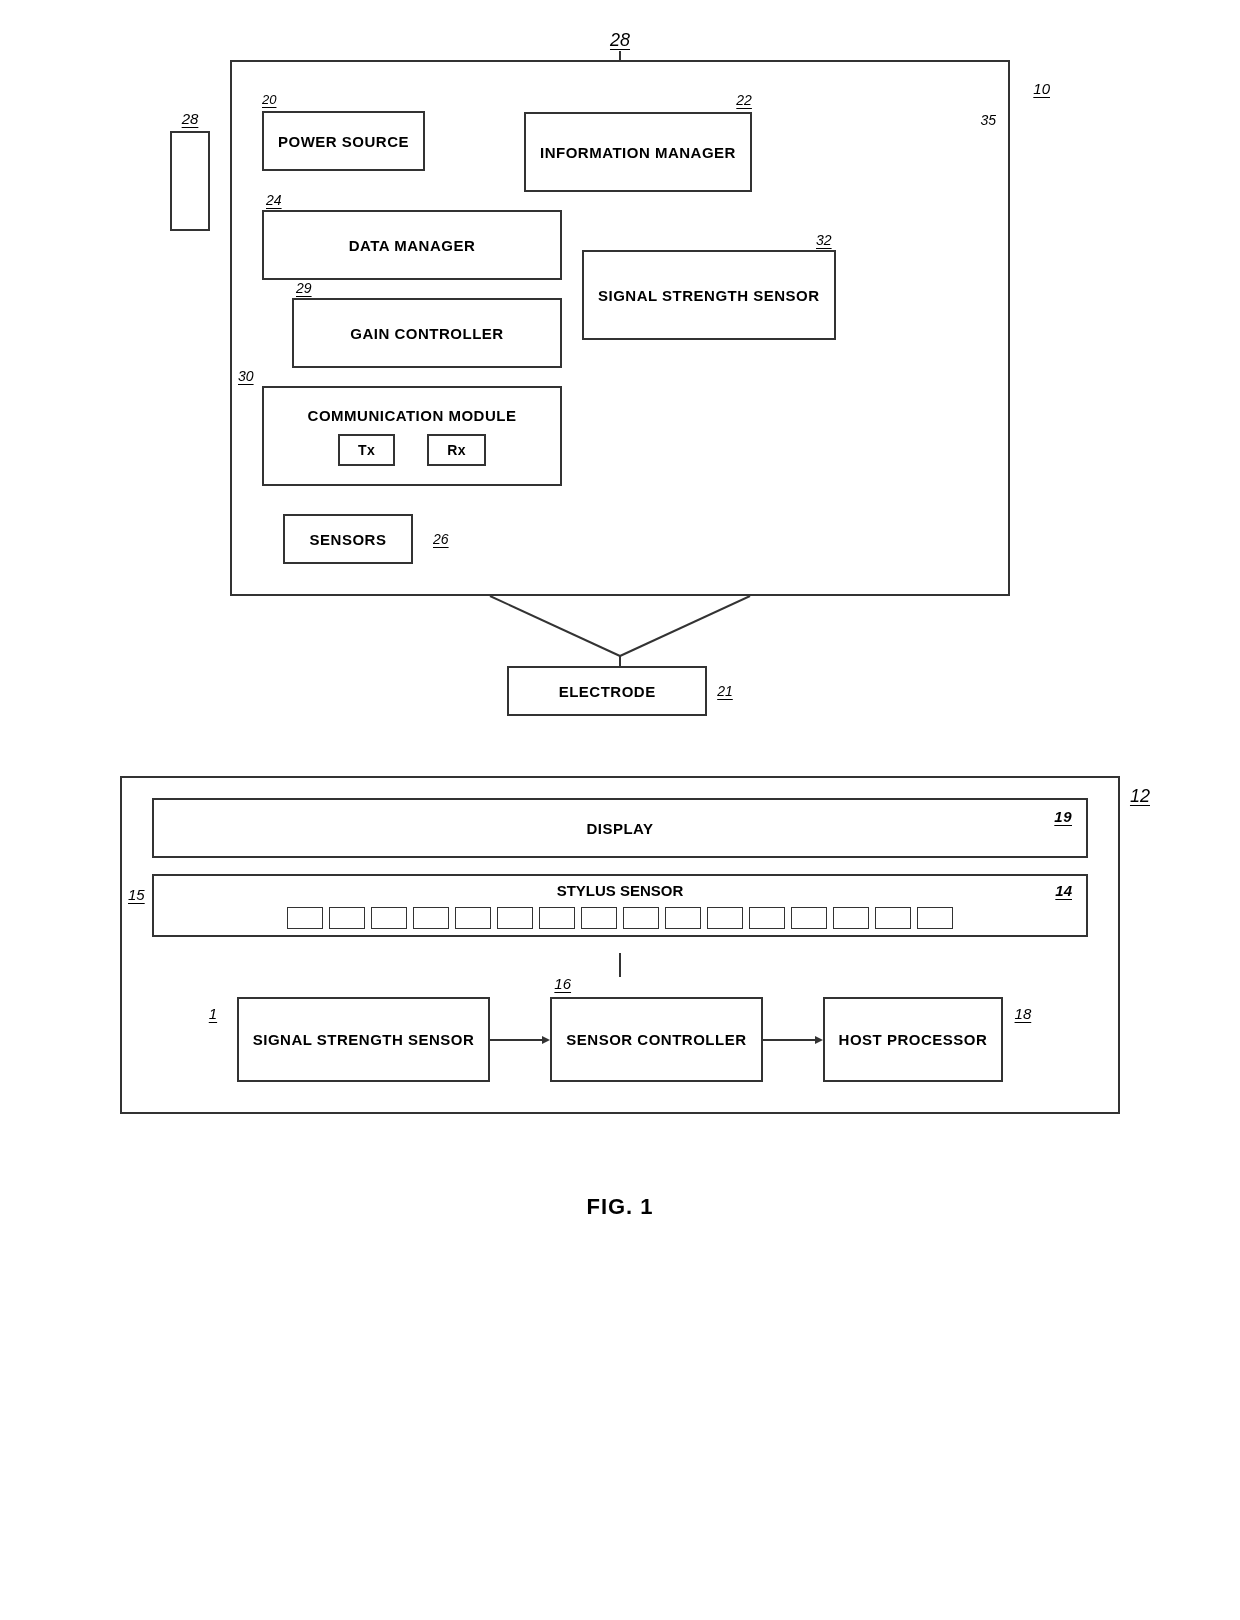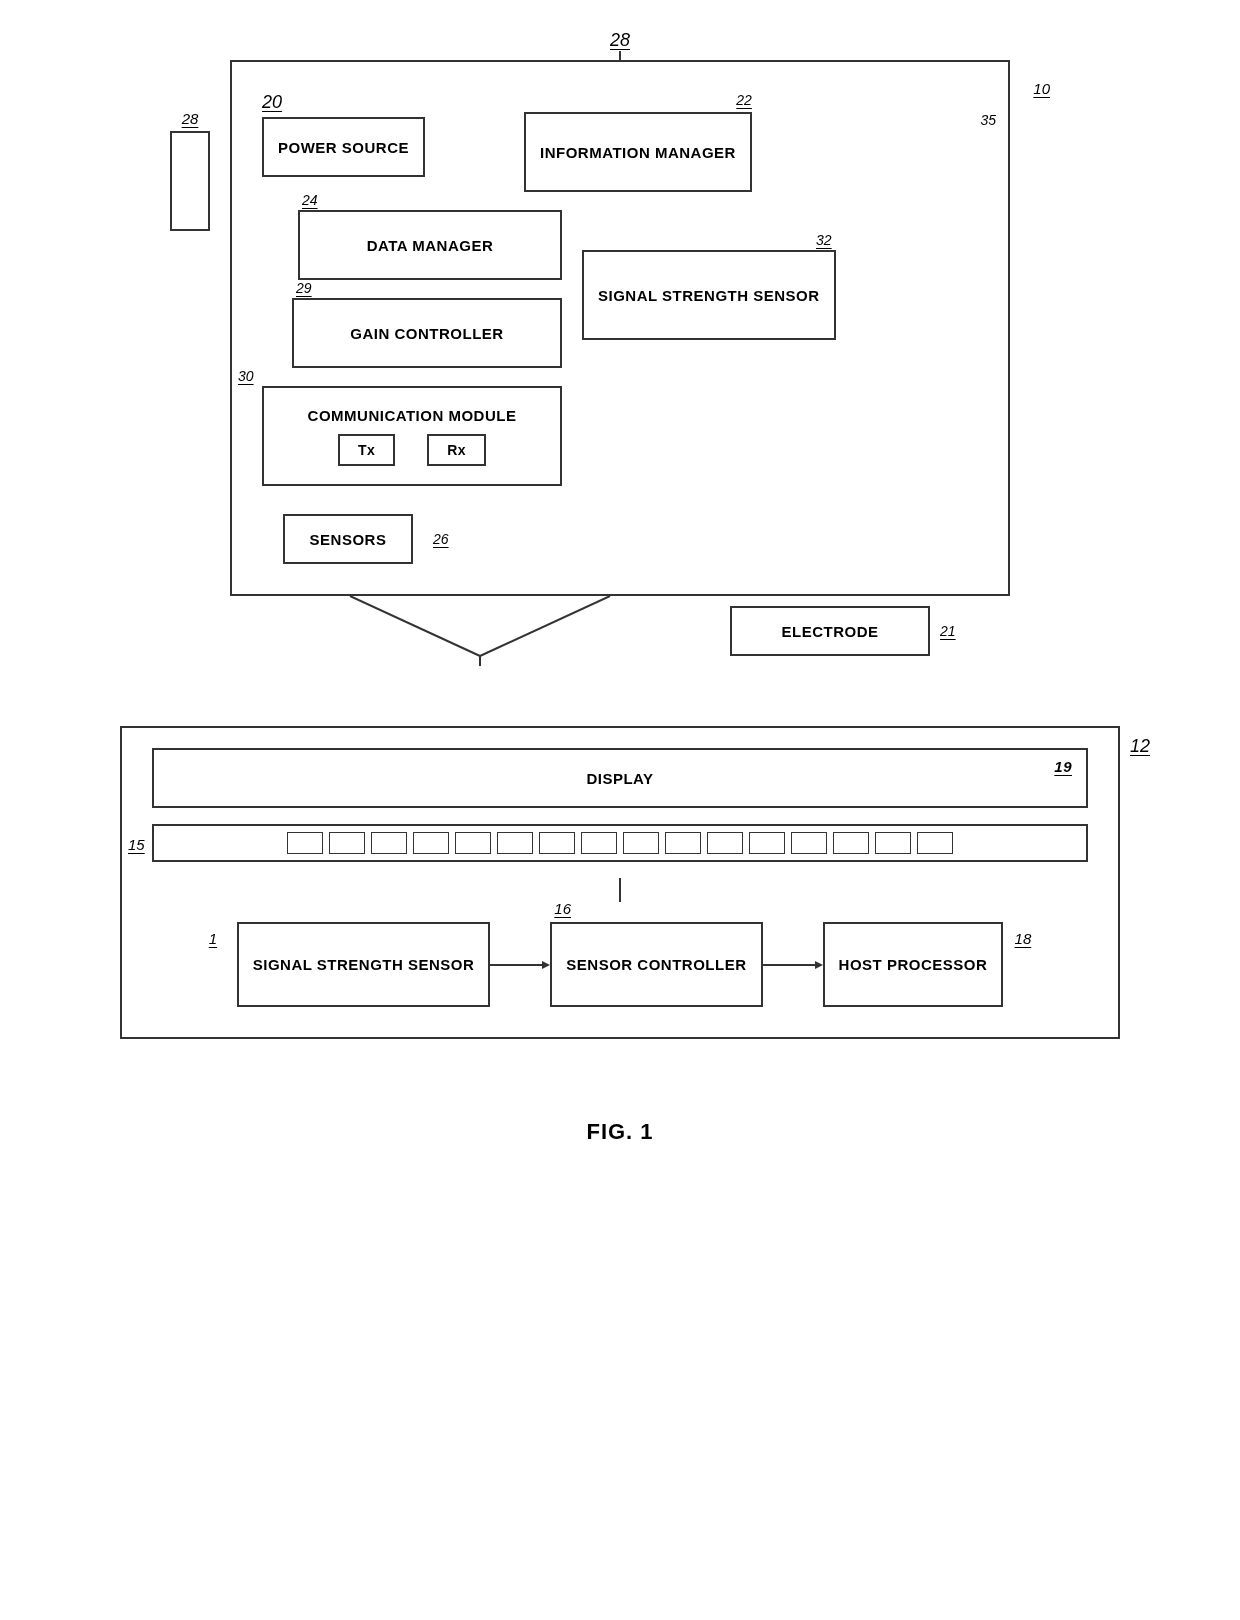--- a/index.html
+++ b/index.html
@@ -210,21 +210,21 @@
       flex-direction: row;
       align-items: center;
       gap: 20px;
       margin-top: 10px;
       padding-left: 21px;
     }
 
     
     .electrode-area {
       display: flex;
-      flex-direction: row;
+      flex-direction: column;
       align-items: center;
       margin-top: 0;
       position: relative;
     }
 
     .electrode-box-wrapper {
       display: flex;
       align-items: center;
       gap: 10px;
     }
@@ -369,37 +369,37 @@
     <span class="ref-10 num-ref">10</span>
 
     <div class="outer-box">
 
       <span style="position:absolute; right:12px; top:50px; font-style:italic; font-size:14px;">35</span>
 
       <div class="inner-layout">
 
         <div class="top-row">
           <div style="position:relative; display:flex; flex-direction:column; gap:4px;">
-            <span class="num-ref" style="font-size:18px;">20</span>
+            <span class="num-ref" style="font-size:13px;">20</span>
             <div class="block block-power">
               <span>POWER SOURCE</span>
             </div>
           </div>
           <div style="margin-left:60px; position:relative; display:flex; flex-direction:column; gap:4px;padding-left:19px;">
             <span class="num-ref" style="font-size:14px; margin-left:auto;">22</span>
             <div class="block block-info-manager">
               <span>INFORMATION MANAGER</span>
             </div>
           </div>
         </div>
 
         <div class="middle-section">
           <div class="left-column">
 
-            <div style="position:relative;margin-left:36px;">
+            <div style="position:relative;">
               <span class="num-ref" style="position:absolute; top:-18px; left:4px; font-size:14px;">24</span>
               <div class="block block-data-manager">
                 <span>DATA MANAGER</span>
               </div>
             </div>
 
             <div style="position:relative; margin-left:30px;">
               <span class="num-ref" style="position:absolute; top:-18px; left:4px; font-size:14px;">29</span>
               <div class="block block-gain">
                 <span>GAIN CONTROLLER</span>
@@ -472,20 +472,24 @@
       <div style="position:relative; margin-bottom:14px;">
         <div class="block block-display">
           <span>DISPLAY</span>
           <span class="num-ref" style="position:absolute; right:14px; top:8px; font-size:15px;text-align:center;">19</span>
         </div>
       </div>
 
       <div style="position:relative; margin-bottom:16px;">
         <span class="num-ref" style="position:absolute; left:-24px; top:12px; font-size:15px;">15</span>
         <div class="stylus-sensor-outer">
+          <div class="stylus-label-row">
+            <span style="font-weight:bold; font-size:15px;">STYLUS SENSOR</span>
+            <span class="num-ref" style="position:absolute; right:14px; top:6px; font-size:15px;">14</span>
+          </div>
           <div class="sensor-pads-row">
 
             <div class="sensor-pad"></div>
             <div class="sensor-pad"></div>
             <div class="sensor-pad"></div>
             <div class="sensor-pad"></div>
             <div class="sensor-pad"></div>
             <div class="sensor-pad"></div>
             <div class="sensor-pad"></div>
             <div class="sensor-pad"></div>

